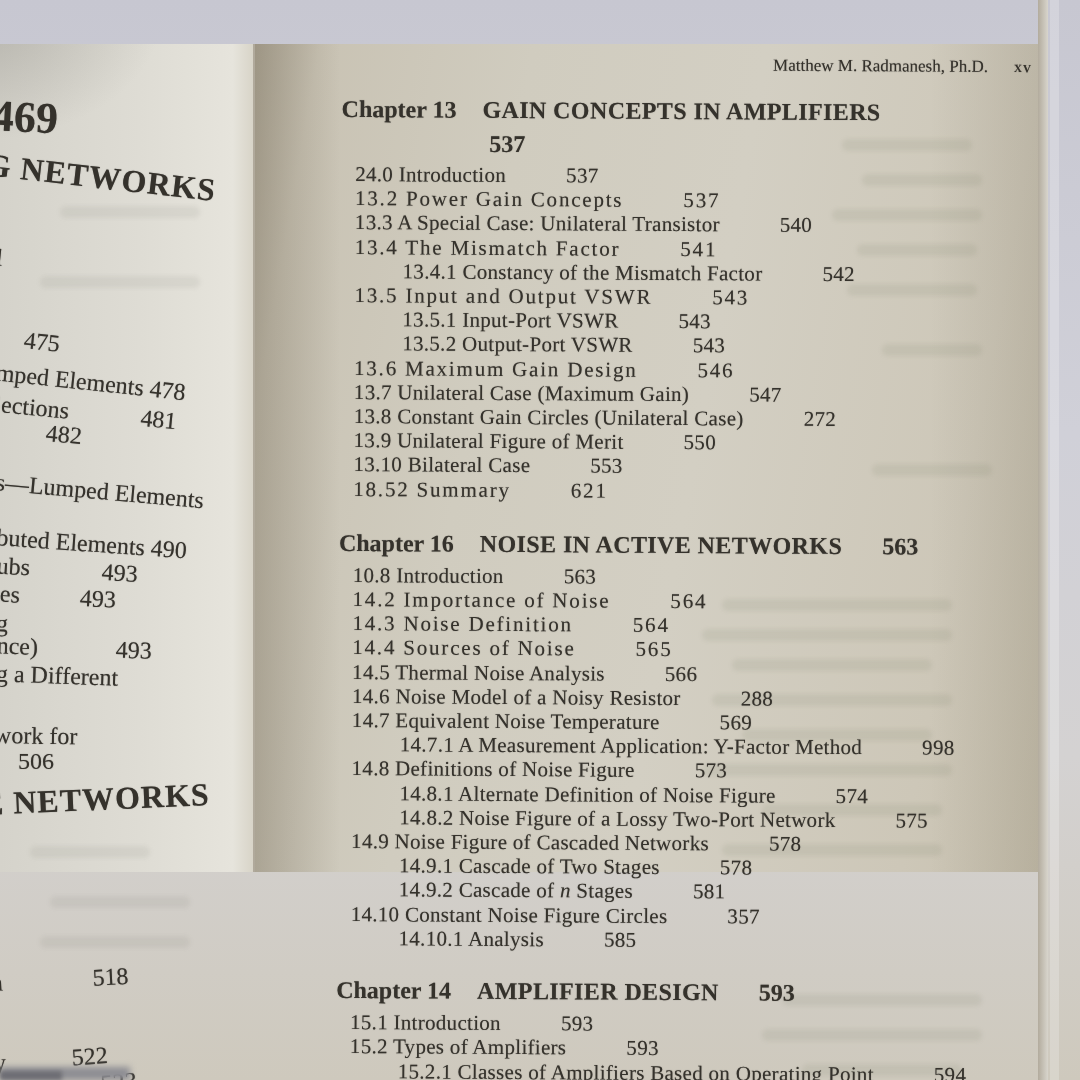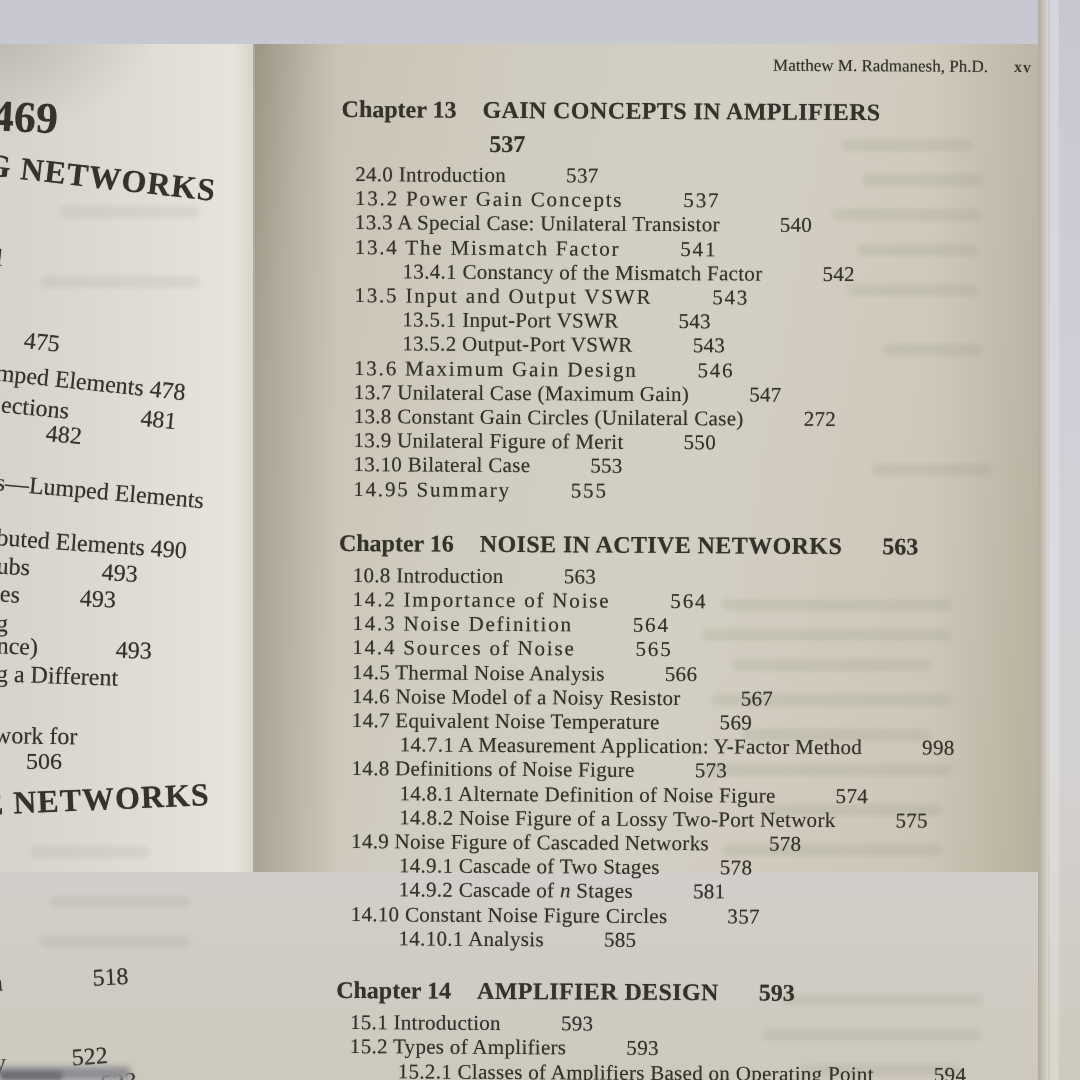--- a/index.html
+++ b/index.html
@@ -82,21 +82,21 @@
   <div class="left-line" style="left:-12px;top:346px;font-size:24px;transform:rotate(5.5deg);">Sections&nbsp;&nbsp;&nbsp;&nbsp;&nbsp;&nbsp;&nbsp;&nbsp;&nbsp;&nbsp;&nbsp;&nbsp;481</div>
   <div class="left-line" style="left:46px;top:376px;font-size:24px;transform:rotate(5deg);">482</div>
   <div class="left-line" style="left:-16px;top:424px;font-size:24px;transform:rotate(5deg);">ks—Lumped Elements</div>
   <div class="left-line" style="left:-18px;top:479px;font-size:24px;transform:rotate(4deg);">ributed Elements 490</div>
   <div class="left-line" style="left:-10px;top:508px;font-size:24px;transform:rotate(3.5deg);">tubs&nbsp;&nbsp;&nbsp;&nbsp;&nbsp;&nbsp;&nbsp;&nbsp;&nbsp;&nbsp;&nbsp;&nbsp;493</div>
   <div class="left-line" style="left:-12px;top:536px;font-size:24px;transform:rotate(3deg);">nes&nbsp;&nbsp;&nbsp;&nbsp;&nbsp;&nbsp;&nbsp;&nbsp;&nbsp;&nbsp;493</div>
   <div class="left-line" style="left:-4px;top:566px;font-size:24px;transform:rotate(2.5deg);">g</div>
   <div class="left-line" style="left:-14px;top:588px;font-size:24px;transform:rotate(2deg);">ance)&nbsp;&nbsp;&nbsp;&nbsp;&nbsp;&nbsp;&nbsp;&nbsp;&nbsp;&nbsp;&nbsp;&nbsp;&nbsp;493</div>
   <div class="left-line" style="left:-16px;top:616px;font-size:24px;transform:rotate(2deg);">ng a Different</div>
   <div class="left-line" style="left:-6px;top:678px;font-size:24px;transform:rotate(1deg);">work for</div>
-  <div class="left-line" style="left:26px;top:704px;font-size:24px;">506</div>
+  <div class="left-line" style="left:18px;top:704px;font-size:24px;">506</div>
   <div class="left-line" style="left:-18px;top:742px;font-size:32px;font-weight:bold;transform:rotate(-2.5deg);letter-spacing:1px;">E NETWORKS</div>
   <div class="left-line" style="left:-8px;top:926px;font-size:24px;transform:rotate(-3deg);">a&nbsp;&nbsp;&nbsp;&nbsp;&nbsp;&nbsp;&nbsp;&nbsp;&nbsp;&nbsp;&nbsp;&nbsp;&nbsp;&nbsp;&nbsp;518</div>
   <div class="left-line" style="left:-6px;top:1006px;font-size:24px;transform:rotate(-4deg);">y&nbsp;&nbsp;&nbsp;&nbsp;&nbsp;&nbsp;&nbsp;&nbsp;&nbsp;&nbsp;&nbsp;522</div>
   <div class="left-line" style="left:-8px;top:1036px;font-size:24px;transform:rotate(-5deg);">ria&nbsp;&nbsp;&nbsp;&nbsp;&nbsp;&nbsp;&nbsp;&nbsp;&nbsp;&nbsp;&nbsp;&nbsp;&nbsp;&nbsp;523</div>
 </div>
 
 <div class="page right-page">
   <div class="gutter-shadow"></div>
   <div class="right-fade"></div>
 
@@ -137,34 +137,34 @@
       <div class="row l1 sp"><span>13.4 The Mismatch Factor</span><span class="num">541</span></div>
       <div class="row l2"><span>13.4.1 Constancy of the Mismatch Factor</span><span class="num">542</span></div>
       <div class="row l1 sp"><span>13.5 Input and Output VSWR</span><span class="num">543</span></div>
       <div class="row l2"><span>13.5.1 Input-Port VSWR</span><span class="num">543</span></div>
       <div class="row l2"><span>13.5.2 Output-Port VSWR</span><span class="num">543</span></div>
       <div class="row l1 sp"><span>13.6 Maximum Gain Design</span><span class="num">546</span></div>
       <div class="row l1"><span>13.7 Unilateral Case (Maximum Gain)</span><span class="num">547</span></div>
       <div class="row l1"><span>13.8 Constant Gain Circles (Unilateral Case)</span><span class="num">272</span></div>
       <div class="row l1"><span>13.9 Unilateral Figure of Merit</span><span class="num">550</span></div>
       <div class="row l1"><span>13.10 Bilateral Case</span><span class="num">553</span></div>
-      <div class="row l1 sp"><span>14.95 Summary</span><span class="num">555</span></div>
+      <div class="row l1 sp"><span>18.52 Summary</span><span class="num">621</span></div>
     </div>
 
     <div class="chap c14">
       <span>Chapter 16</span><span class="cht">NOISE IN ACTIVE NETWORKS</span><span class="hnum">563</span>
     </div>
 
     <div class="toclist">
       <div class="row l1"><span>10.8 Introduction</span><span class="num">563</span></div>
       <div class="row l1 sp"><span>14.2 Importance of Noise</span><span class="num">564</span></div>
       <div class="row l1 sp"><span>14.3 Noise Definition</span><span class="num">564</span></div>
       <div class="row l1 sp"><span>14.4 Sources of Noise</span><span class="num">565</span></div>
       <div class="row l1"><span>14.5 Thermal Noise Analysis</span><span class="num">566</span></div>
-      <div class="row l1"><span>14.6 Noise Model of a Noisy Resistor</span><span class="num">567</span></div>
+      <div class="row l1"><span>14.6 Noise Model of a Noisy Resistor</span><span class="num">288</span></div>
       <div class="row l1"><span>14.7 Equivalent Noise Temperature</span><span class="num">569</span></div>
       <div class="row l2"><span>14.7.1 A Measurement Application: Y-Factor Method</span><span class="num">998</span></div>
       <div class="row l1"><span>14.8 Definitions of Noise Figure</span><span class="num">573</span></div>
       <div class="row l2"><span>14.8.1 Alternate Definition of Noise Figure</span><span class="num">574</span></div>
       <div class="row l2"><span>14.8.2 Noise Figure of a Lossy Two-Port Network</span><span class="num">575</span></div>
       <div class="row l1"><span>14.9 Noise Figure of Cascaded Networks</span><span class="num">578</span></div>
       <div class="row l2"><span>14.9.1 Cascade of Two Stages</span><span class="num">578</span></div>
       <div class="row l2"><span>14.9.2 Cascade of </span><span class="it">n</span><span> Stages</span><span class="num">581</span></div>
       <div class="row l1"><span>14.10 Constant Noise Figure Circles</span><span class="num">357</span></div>
       <div class="row l2"><span>14.10.1 Analysis</span><span class="num">585</span></div>

